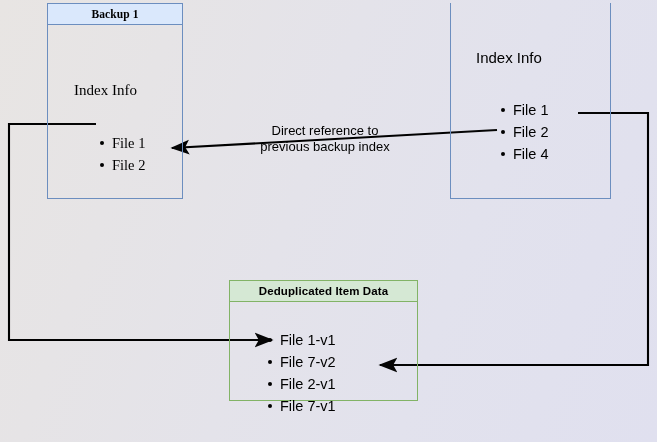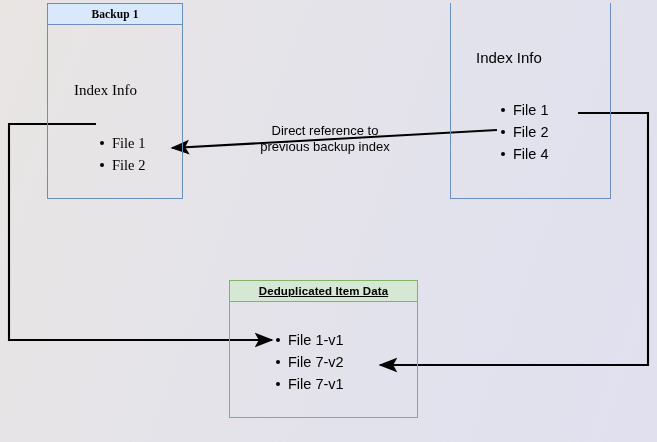--- a/index.html
+++ b/index.html
@@ -154,26 +154,27 @@
     <div class="box-body">
       <div class="index-label" style="left:25px; top:46px;">Index Info</div>
       <ul class="filelist" style="left:49px; top:96px;">
         <li>File 1</li>
         <li>File 2</li>
         <li>File 4</li>
       </ul>
     </div>
   </div>
 
-  <div class="box box-green" style="left:229px; top:280px; width:189px; height:138px;text-decoration:underline;">
+  <div class="box box-green" style="left:229px; top:280px; width:189px; height:121px;">
     <div class="box-header">Deduplicated Item Data</div>
     <div class="box-body">
-      <ul class="filelist" style="left:45px; top:27px;text-align:center;">
+      <ul class="filelist" style="left:37px; top:27px;text-align:center;">
         <li>File 1-v1</li>
         <li>File 7-v2</li>
+        <li>File 2-v1</li>
         <li>File 7-v1</li>
       </ul>
     </div>
   </div>
 
   <div class="edge-label" style="left:245px; top:123px; width:160px;text-align:center;">Direct reference to
 previous backup index</div>
 
 </div>
 

